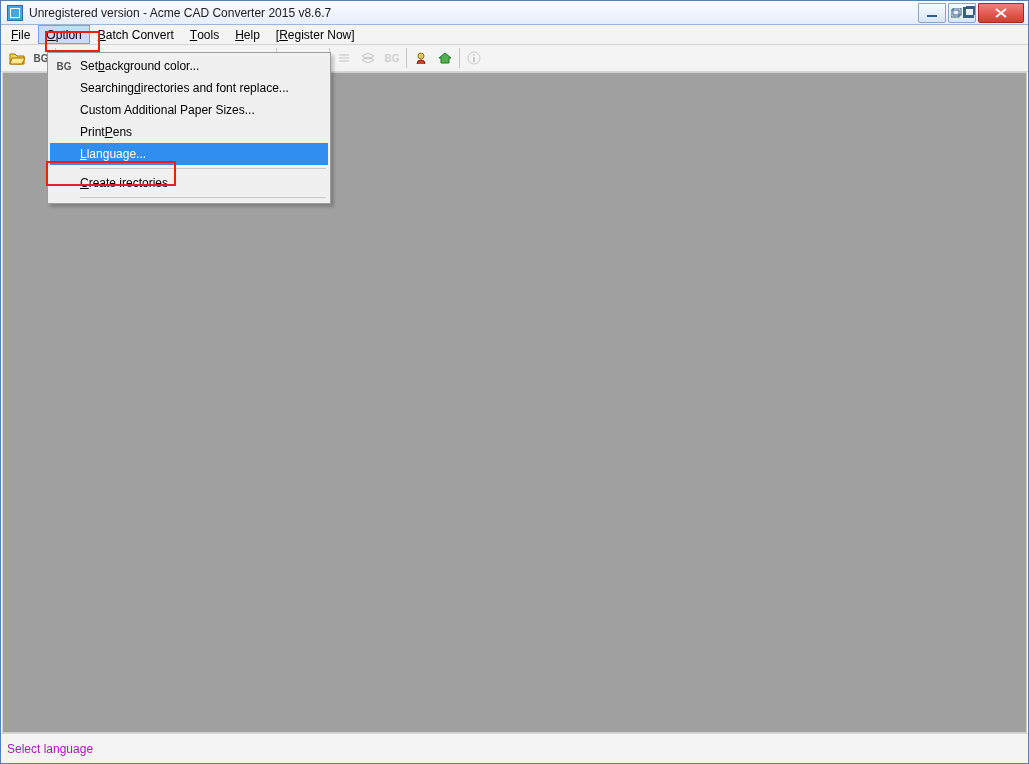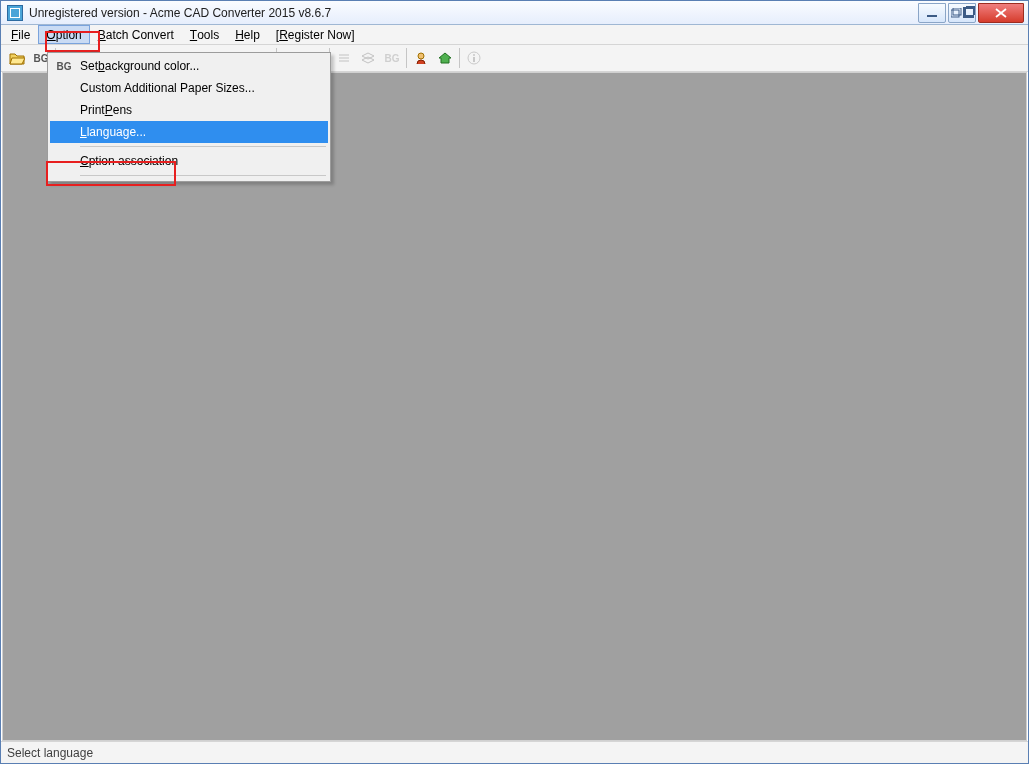--- a/index.html
+++ b/index.html
@@ -34,21 +34,21 @@
   .dropdown { position: absolute; left: 46px; top: 51px; width: 284px; background: #f0f0f0; border: 1px solid #9c9c9c; box-shadow: 3px 3px 3px rgba(0,0,0,0.2); z-index: 20; padding: 2px; }
   .dd-item { height: 22px; display: flex; align-items: center; padding-left: 30px; color: #000; background: #f0f0f0; position: relative; cursor: default; }
   .dd-item .ul { text-decoration: underline; }
   .dd-item.selected { background: #2f8eef; color: #fff; }
   .dd-item.disabled { color: #898989; }
   .dd-sep { height: 1px; background: #c8c8c8; margin: 3px 2px 3px 30px; }
   .dd-gutter { position: absolute; left: 2px; top: 2px; bottom: 2px; width: 26px; background: #f0f0f0; }
   .dd-icon { position: absolute; left: 5px; width: 18px; display: flex; align-items: center; justify-content: center; font-size: 10px; font-weight: bold; color: #555; }
   .hl-lang { left: 45px; top: 160px; width: 130px; height: 25px; z-index: 30; }
   
-  .statusbar { height: 22px; background: #f4f4f4; border-top: 1px solid #d5d5d5; display:flex; align-items:center; padding: 0 6px; color: #404040; }
+  .statusbar { height: 30px; background: #f4f4f4; border-top: 1px solid #d5d5d5; display:flex; align-items:center; padding: 0 6px; color: #a21caf; }
   
   svg { display:block; }
 </style>
 </head>
 <body>
 
 <div class="titlebar">
   <div class="app-icon"></div>
   <div class="title-text">Unregistered version - Acme CAD Converter 2015 v8.6.7</div>
   <div class="win-controls">
@@ -230,35 +230,40 @@
 
 <div class="dropdown">
   <div class="dd-gutter"></div>
   <div class="dd-item">
     <span class="dd-icon">BG</span>
     <span>Set </span>
       <span class="ul">b</span>
       <span>ackground color...</span>
   </div>
   <div class="dd-item">
+    <span>Searching </span>
+      <span class="ul">d</span>
+      <span>irectories and font replace...</span>
+  </div>
+  <div class="dd-item">
     <span>Custom Additional Paper Sizes...</span>
   </div>
   <div class="dd-item">
     <span>Print </span>
       <span class="ul">P</span>
       <span>ens</span>
   </div>
   <div class="dd-item selected">
     <span class="ul">L</span>
       <span>language...</span>
   </div>
   <div class="dd-sep"></div>
   <div class="dd-item">
     <span class="ul">C</span>
-      <span>ption association</span>
+      <span>reate irectories</span>
   </div>
   <div class="dd-sep"></div>
 </div>
 
 <div class="highlight-red hl-lang"></div>
 
 <div class="statusbar">
   <span>Select language</span>
 </div>
 

